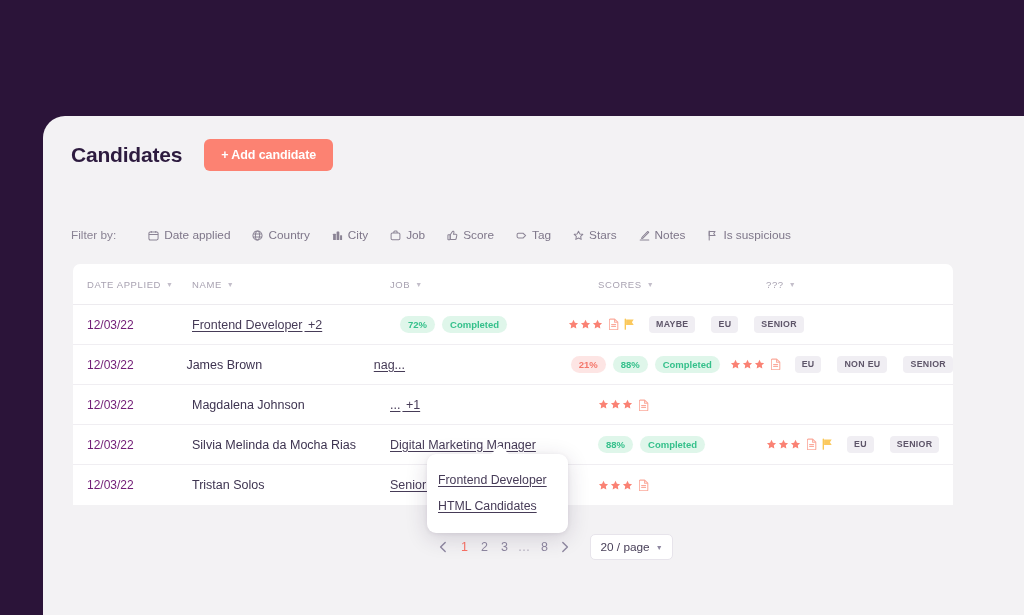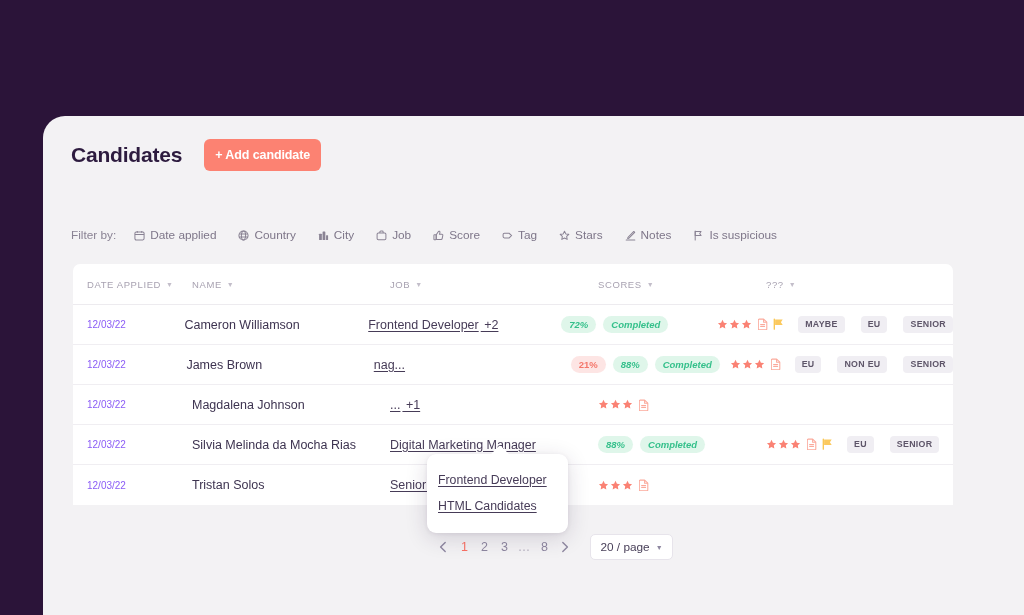--- a/index.html
+++ b/index.html
@@ -33,21 +33,21 @@
   }
   #page-title {
     font-size: 21px; font-weight: bold;
     color: #2D1B3F; letter-spacing: -0.2px;
   }
   #add-candidate-button {
     background: #FC8272;
     color: #FFFFFF;
     border: none;
     border-radius: 6px;
-    padding: 9px 11px;
+    padding: 9px 17px;
     font-family: "Liberation Sans", sans-serif;
     font-size: 12.5px;
     font-weight: bold;
     cursor: pointer;
     letter-spacing: -0.1px;
   }
 
   
   #search-box {
     position: absolute;
@@ -74,21 +74,21 @@
 
   
   #filter-bar {
     position: absolute;
     left: 28px; top: 112px;
     display: flex; align-items: center;
     font-size: 11.8px;
     color: #7E7689;
     gap: 0;
   }
-  #filter-label { margin-right: 18px; color: #8A8394; }
+  #filter-label { margin-right: 32px; color: #8A8394; }
   .filter-item {
     display: flex; align-items: center; gap: 5px;
     margin-right: 22px;
     cursor: pointer;
     white-space: nowrap;
   }
   .filter-item svg { display:block; }
   .filter-item .f-label { color: #7E7689; }
 
   
@@ -123,21 +123,21 @@
 
   .tr {
     display: flex; align-items: center;
     height: 40px;
     border-bottom: 1px solid #F0EEF2;
     padding-left: 14px;
   }
   .tr:last-child { border-bottom: none; }
 
   .cell-date {
-    font-size: 10px; color: #8b5cf6;
+    font-size: 12px; color: #701a75;
   }
   .cell-name {
     font-size: 12.5px; color: #3D3350;
   }
   .cell-job {
     font-size: 12.5px; color: #463B57;
     white-space: nowrap;
   }
   .job-link {
     text-decoration: underline;
@@ -155,21 +155,21 @@
 
   
   .cell-score { display: flex; align-items: center; gap: 7px; }
   .badge {
     font-size: 9.5px; font-weight: bold;
     border-radius: 10px;
     padding: 3.5px 8px;
     line-height: 1;
     white-space: nowrap;
   }
-  .badge-green { background: #DFF6EA; color: #35C08B; font-style: italic; }
+  .badge-green { background: #DFF6EA; color: #35C08B; }
   .badge-red   { background: #FDE5E4; color: #F4776B; }
 
   
   .cell-tags { display: flex; align-items: center; }
   .stars { display: flex; align-items: center; gap: 1px; }
   .stars svg { display: block; }
   .doc-icon, .flag-icon { margin-left: 3px; display:block; }
   .tag-pills { display: flex; align-items: center; gap: 16px; margin-left: 14px; }
   .tag-pill {
     background: #F0EEF3;
@@ -383,21 +383,20 @@
       </div>
       <div class="th col-tags">
         <span>???</span>
         <span class="caret">▼</span>
       </div>
     </div>
 
     <div id="table-body">
         <div class="tr">
           <div class="cell-date col-date">12/03/22</div>
-          <div class="cell-name col-name">Cameron Williamson</div>
           <div class="cell-job col-job"><span class="job-link">Frontend Developer</span><span class="job-more"> +2</span></div>
           <div class="cell-score col-score">
             <span class="badge badge-green">72%</span>
             <span class="badge badge-green">Completed</span>
           </div>
           <div class="cell-tags col-tags">
             <span class="stars">
               <svg width="11" height="11" viewBox="0 0 12 12" fill="#FA8274">
                 <path d="M6 0.9l1.55 3.1 3.45.5-2.5 2.43.59 3.43L6 8.74 2.91 10.36l.59-3.43L1 4.5l3.45-.5z"></path>
               </svg>

